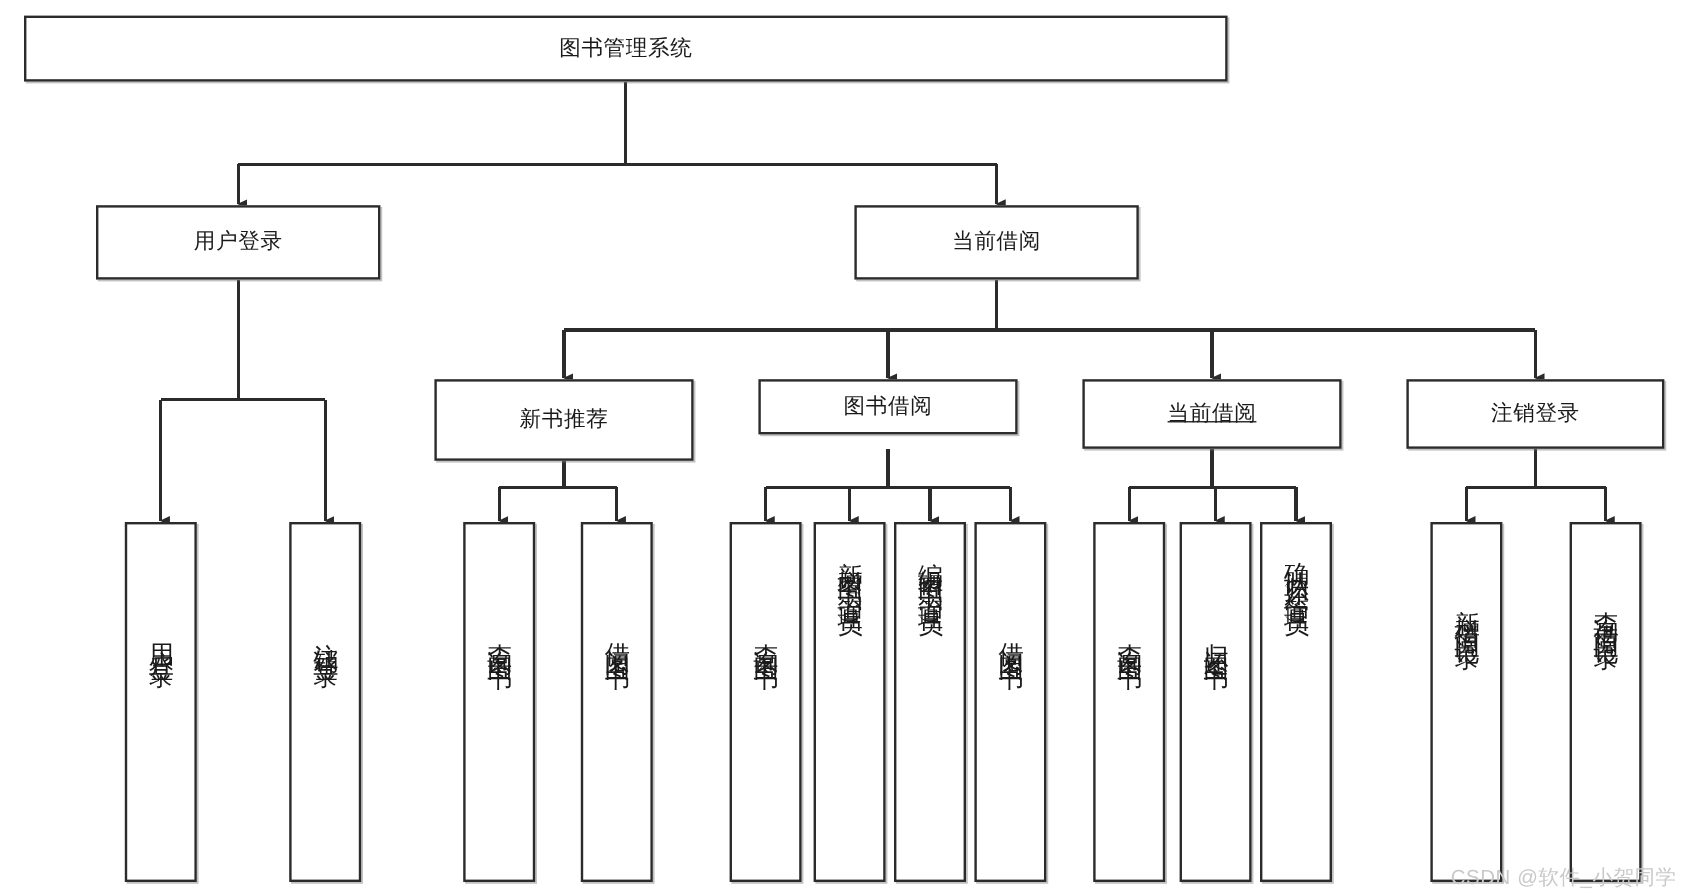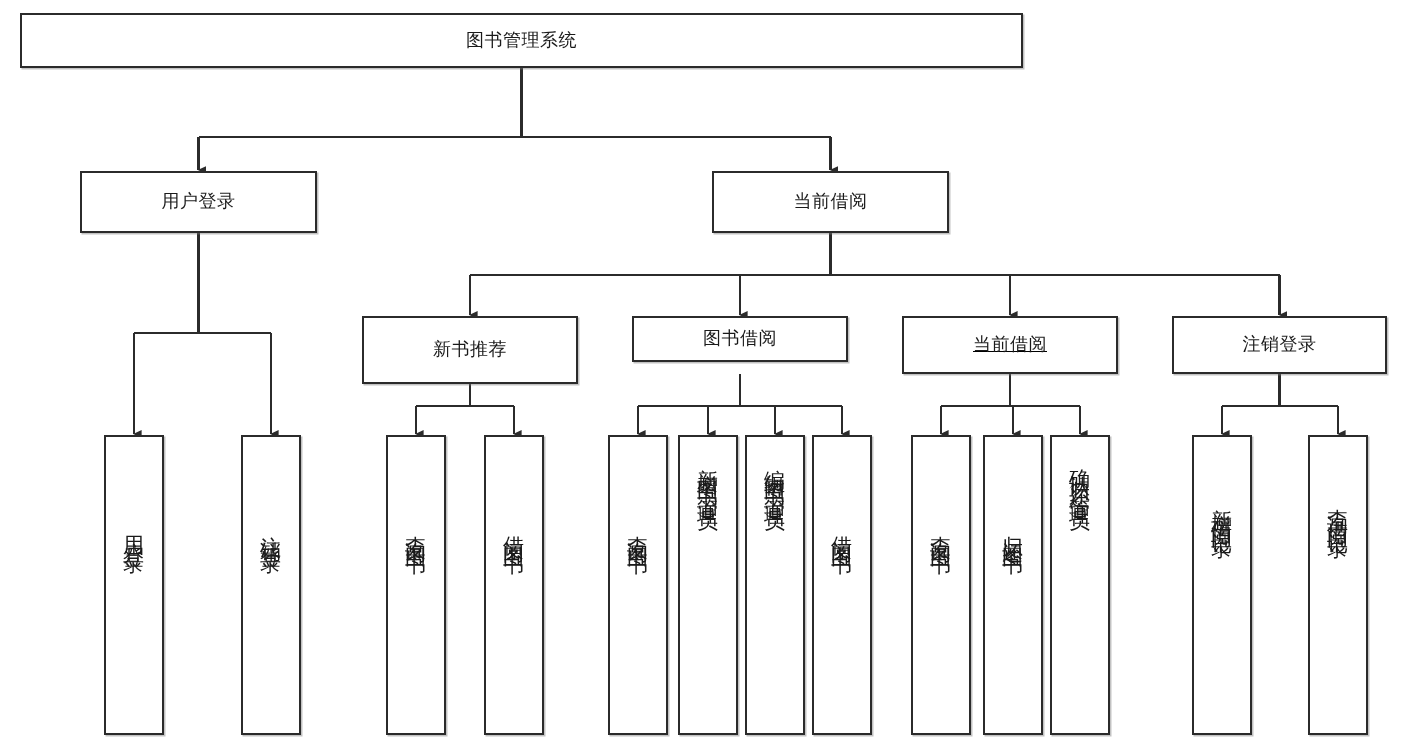--- a/index.html
+++ b/index.html
@@ -175,13 +175,14 @@
         <span class="node-label-v" style="margin-top: 14.5px;">确认归还（管理员）</span>
       </div>
       <div class="node-box vertical" style="left: 1192px; top: 435px; width: 60px; height: 300px;">
         <span class="node-label-v" style="margin-top: 55px;">新增借阅记录</span>
       </div>
       <div class="node-box vertical" style="left: 1308px; top: 435px; width: 60px; height: 300px;">
         <span class="node-label-v" style="margin-top: 55px;">查询借阅记录</span>
       </div>
     </div>
 
+  <div class="watermark">CSDN @软件_小贺同学</div>
 </div>
 
 </body></html>

